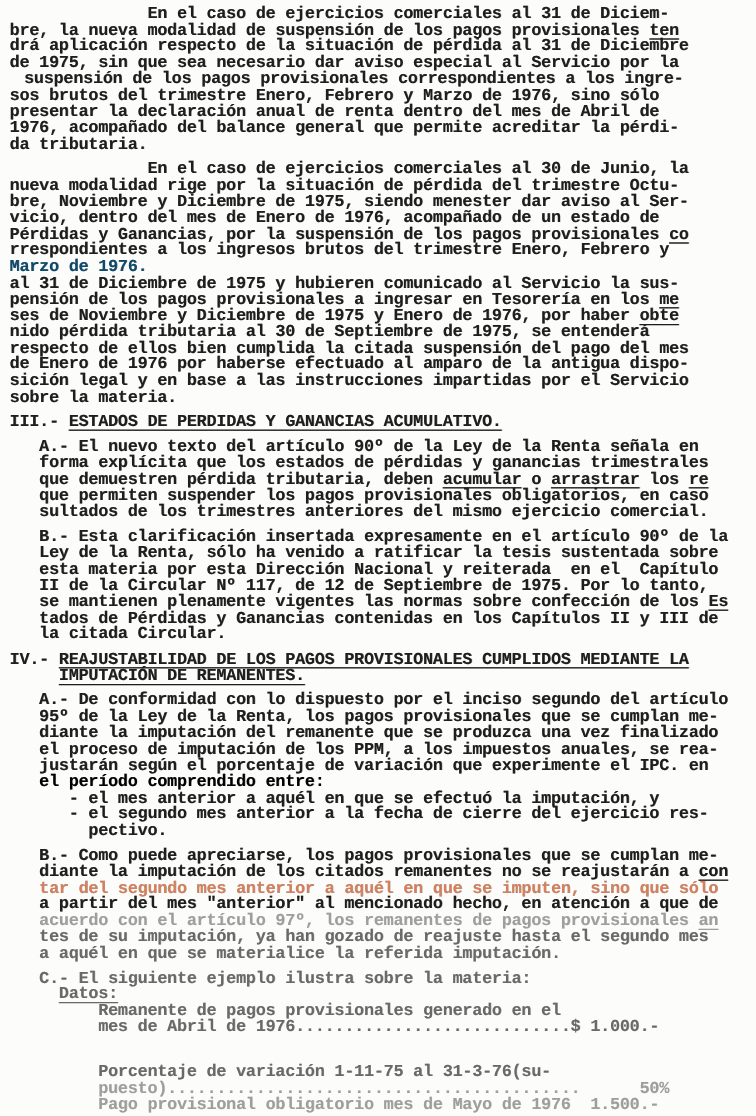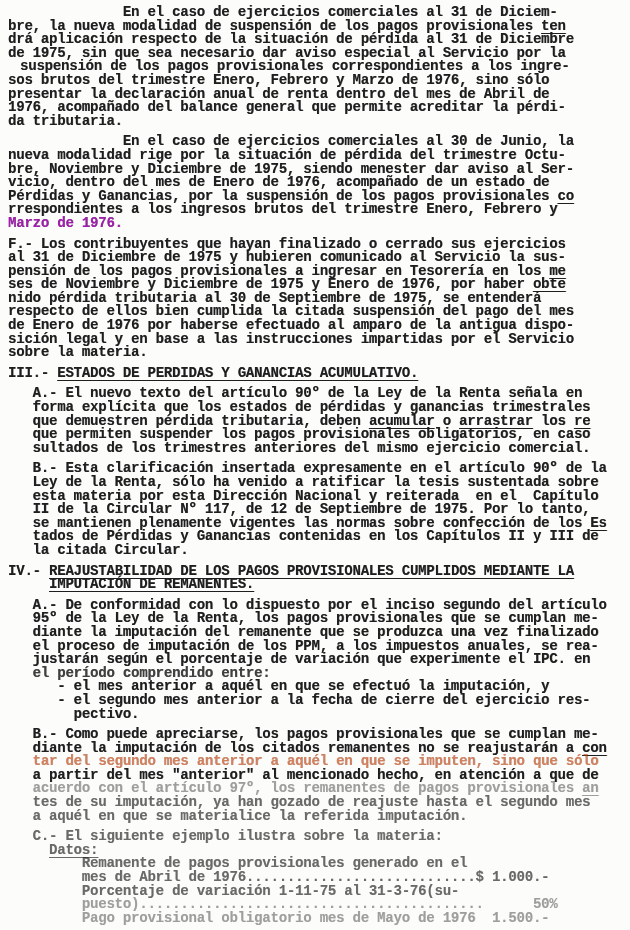--- a/index.html
+++ b/index.html
@@ -47,22 +47,21 @@
     <div class="line" style="color: rgb(30, 30, 30);"><span>sos brutos del trimestre Enero, Febrero y Marzo de 1976, sino sólo</span></div>
     <div class="line" style="color: rgb(30, 30, 30);"><span>presentar la declaración anual de renta dentro del mes de Abril de</span></div>
     <div class="line" style="color: rgb(30, 30, 30);"><span>1976, acompañado del balance general que permite acreditar la pérdi-</span></div>
     <div class="line" style="color: rgb(30, 30, 30);"><span>da tributaria.</span></div>
     <div class="line gap" style="color: rgb(30, 30, 30);"><span>              En el caso de ejercicios comerciales al 30 de Junio, la</span></div>
     <div class="line" style="color: rgb(30, 30, 30);"><span>nueva modalidad rige por la situación de pérdida del trimestre Octu-</span></div>
     <div class="line" style="color: rgb(30, 30, 30);"><span>bre, Noviembre y Diciembre de 1975, siendo menester dar aviso al Ser-</span></div>
     <div class="line" style="color: rgb(30, 30, 30);"><span>vicio, dentro del mes de Enero de 1976, acompañado de un estado de</span></div>
     <div class="line" style="color: rgb(30, 30, 30);"><span>Pérdidas y Ganancias, por la suspensión de los pagos provisionales </span><span class="u">co</span></div>
     <div class="line" style="color: rgb(30, 30, 30);"><span>rrespondientes a los ingresos brutos del trimestre Enero, Febrero y</span></div>
-    <div class="line" style="color: #a21caf;"><span>Marzo de 1976.</span></div>
-    <div class="line gap" style="color: rgb(30, 30, 30);"><span>F.- Los contribuyentes que hayan finalizado o cerrado sus ejercicios</span></div>
+    <div class="line" style="color: #0c4a6e;"><span>Marzo de 1976.</span></div>
     <div class="line" style="color: rgb(30, 30, 30);"><span>al 31 de Diciembre de 1975 y hubieren comunicado al Servicio la sus-</span></div>
     <div class="line" style="color: rgb(30, 30, 30);"><span>pensión de los pagos provisionales a ingresar en Tesorería en los </span><span class="u">me</span></div>
     <div class="line" style="color: rgb(30, 30, 30);"><span>ses de Noviembre y Diciembre de 1975 y Enero de 1976, por haber </span><span class="u">obte</span></div>
     <div class="line" style="color: rgb(30, 30, 30);"><span>nido pérdida tributaria al 30 de Septiembre de 1975, se entenderá</span></div>
     <div class="line" style="color: rgb(30, 30, 30);"><span>respecto de ellos bien cumplida la citada suspensión del pago del mes</span></div>
     <div class="line" style="color: rgb(30, 30, 30);"><span>de Enero de 1976 por haberse efectuado al amparo de la antigua dispo-</span></div>
     <div class="line" style="color: rgb(30, 30, 30);"><span>sición legal y en base a las instrucciones impartidas por el Servicio</span></div>
     <div class="line" style="color: rgb(30, 30, 30);"><span>sobre la materia.</span></div>
     <div class="line gap" style="color: rgb(30, 30, 30);"><span>III.- </span><span class="u">ESTADOS DE PERDIDAS Y GANANCIAS ACUMULATIVO.</span></div>
     <div class="line gap" style="color: rgb(30, 30, 30);"><span>   A.- El nuevo texto del artículo 90º de la Ley de la Renta señala en</span></div>
@@ -77,31 +76,31 @@
     <div class="line" style="color: rgb(30, 30, 30);"><span>   se mantienen plenamente vigentes las normas sobre confección de los </span><span class="u">Es</span></div>
     <div class="line" style="color: rgb(30, 30, 30);"><span>   tados de Pérdidas y Ganancias contenidas en los Capítulos II y III de</span></div>
     <div class="line" style="color: rgb(30, 30, 30);"><span>   la citada Circular.</span></div>
     <div class="line gap" style="color: rgb(30, 30, 30);"><span>IV.- </span><span class="u">REAJUSTABILIDAD DE LOS PAGOS PROVISIONALES CUMPLIDOS MEDIANTE LA</span></div>
     <div class="line" style="color: rgb(30, 30, 30);"><span>     </span><span class="u">IMPUTACIÓN DE REMANENTES.</span></div>
     <div class="line gap" style="color: rgb(30, 30, 30);"><span>   A.- De conformidad con lo dispuesto por el inciso segundo del artículo</span></div>
     <div class="line" style="color: rgb(30, 30, 30);"><span>   95º de la Ley de la Renta, los pagos provisionales que se cumplan me-</span></div>
     <div class="line" style="color: rgb(30, 30, 30);"><span>   diante la imputación del remanente que se produzca una vez finalizado</span></div>
     <div class="line" style="color: rgb(30, 30, 30);"><span>   el proceso de imputación de los PPM, a los impuestos anuales, se rea-</span></div>
     <div class="line" style="color: rgb(30, 30, 30);"><span>   justarán según el porcentaje de variación que experimente el IPC. en</span></div>
-    <div class="line" style="color: #404040;"><span>   el período comprendido entre:</span></div>
+    <div class="line" style="color: #000000;"><span>   el período comprendido entre:</span></div>
     <div class="line" style="color: rgb(30, 30, 30);"><span>      - el mes anterior a aquél en que se efectuó la imputación, y</span></div>
     <div class="line" style="color: rgb(30, 30, 30);"><span>      - el segundo mes anterior a la fecha de cierre del ejercicio res-</span></div>
     <div class="line" style="color: rgb(30, 30, 30);"><span>        pectivo.</span></div>
     <div class="line gap" style="color: rgb(30, 30, 30);"><span>   B.- Como puede apreciarse, los pagos provisionales que se cumplan me-</span></div>
     <div class="line" style="color: rgb(30, 30, 30);"><span>   diante la imputación de los citados remanentes no se reajustarán a </span><span class="u">con</span></div>
     <div class="line f2" style="color: #c2410c;"><span>   tar del segundo mes anterior a aquél en que se imputen, sino que sólo</span></div>
     <div class="line" style="color: rgb(30, 30, 30);"><span>   a partir del mes "anterior" al mencionado hecho, en atención a que de</span></div>
     <div class="line f3" style="color: rgb(30, 30, 30);"><span>   acuerdo con el artículo 97º, los remanentes de pagos provisionales </span><span class="u">an</span></div>
     <div class="line f2" style="color: rgb(30, 30, 30);"><span>   tes de su imputación, ya han gozado de reajuste hasta el segundo mes</span></div>
     <div class="line f2" style="color: rgb(30, 30, 30);"><span>   a aquél en que se materialice la referida imputación.</span></div>
     <div class="line gap f2" style="color: rgb(30, 30, 30);"><span>   C.- El siguiente ejemplo ilustra sobre la materia:</span></div>
     <div class="line f2" style="color: rgb(30, 30, 30);"><span>     </span><span class="u">Datos:</span></div>
     <div class="line f2" style="color: rgb(30, 30, 30);"><span>         Remanente de pagos provisionales generado en el</span></div>
     <div class="line f2" style="color: rgb(30, 30, 30);"><span>         mes de Abril de 1976............................$ 1.000.-</span></div>
-    <div class="line f2" style="color: rgb(30, 30, 30);"><span>         Porcentaje de variación 1-11-75 al 31-3-76(su-</span></div>
+    <div class="line f2" style="color: rgb(30, 30, 30); margin-top: 24px;"><span>         Porcentaje de variación 1-11-75 al 31-3-76(su-</span></div>
     <div class="line f3" style="color: rgb(30, 30, 30);"><span>         puesto)..........................................      50%</span></div>
     <div class="line f3" style="color: rgb(30, 30, 30);"><span>         Pago provisional obligatorio mes de Mayo de 1976  1.500.-</span></div>
   </div>
 
 </body></html>

